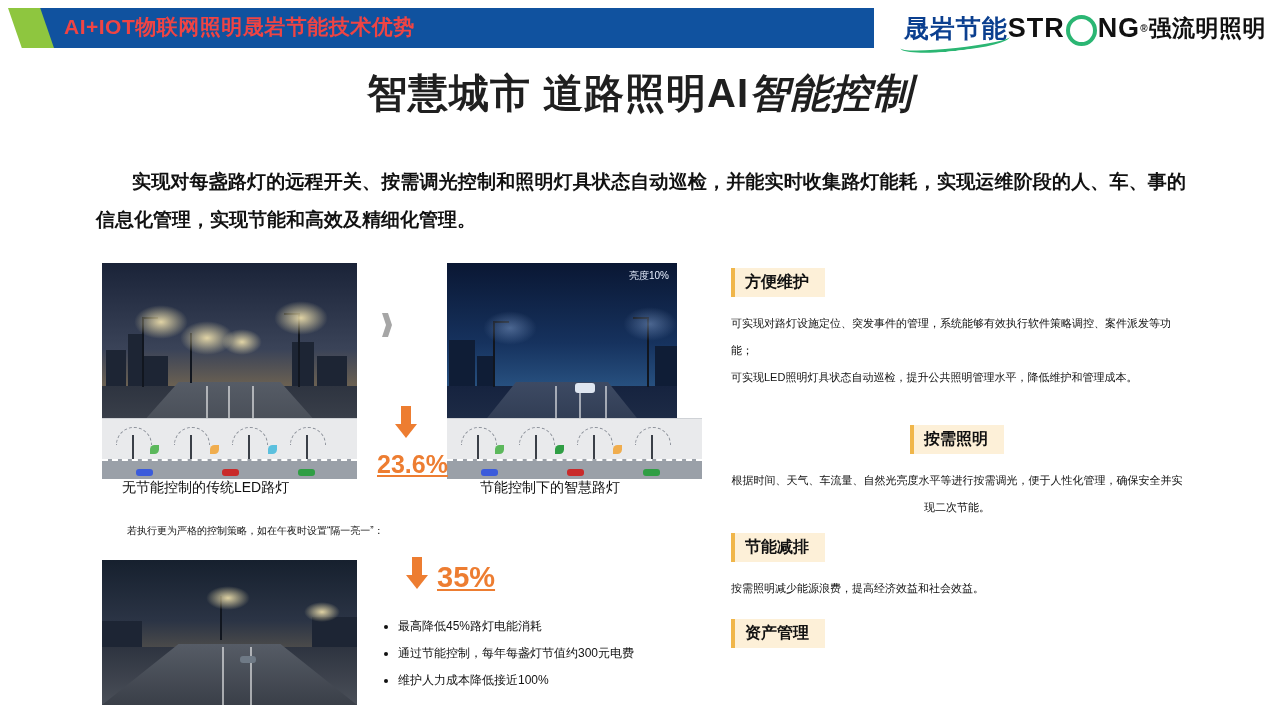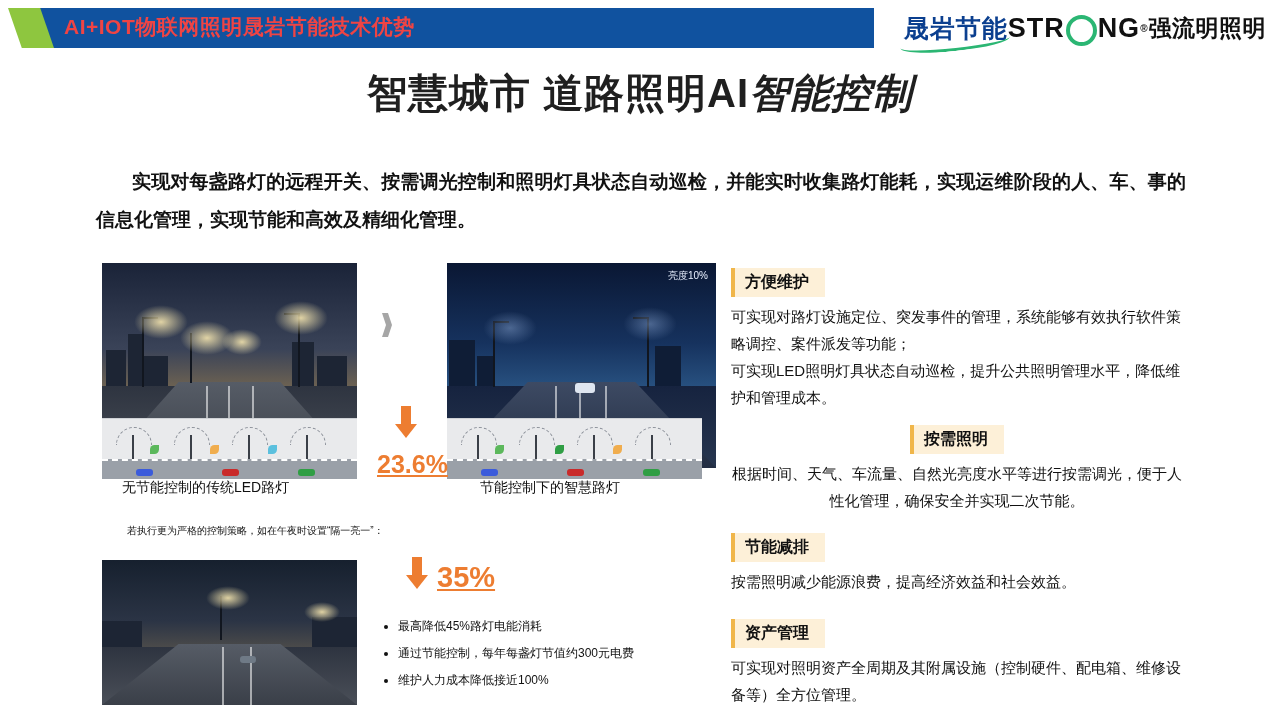--- a/index.html
+++ b/index.html
@@ -132,21 +132,21 @@
   .img-a {
     position: absolute;
     left: 102px; top: 263px;
     width: 255px; height: 205px;
     overflow: hidden;
     background: #0b0f1a;
   }
   .img-b {
     position: absolute;
     left: 447px; top: 263px;
-    width: 269px; height: 205px;
+    width: 230px; height: 205px;
     overflow: hidden;
     background: #050a16;
   }
   .img-c {
     position: absolute;
     left: 102px; top: 560px;
     width: 255px; height: 145px;
     overflow: hidden;
     background: #0a0d14;
   }
@@ -285,24 +285,24 @@
   .rc-head {
     display: inline-block;
     background: #fdf0d8;
     border-left: 4px solid #f0b64a;
     padding: 4px 16px 4px 10px;
     font-size: 16px;
     font-weight: bold;
     color: #111111;
   }
   .rc-body {
-    font-size: 15px;
+    font-size: 11px;
     line-height: 27px;
     color: #111111;
-    margin-top: 6px;
+    margin-top: 13px;
   }
   .sec-1 { top: 268px; }
   .sec-2 { top: 425px; text-align: center; }
   .sec-3 { top: 533px; }
   .sec-4 { top: 619px; }
 </style>
 </head>
 <body>
 
 <div class="header">
@@ -467,16 +467,13 @@
 
 <div class="rc sec-3" style="position:absolute;">
   <div class="rc-head">节能减排</div>
   <div class="rc-body">
     <div>按需照明减少能源浪费，提高经济效益和社会效益。</div>
   </div>
 </div>
 
 <div class="rc sec-4" style="position:absolute;">
   <div class="rc-head">资产管理</div>
-  <div class="rc-body">
-    <div>可实现对照明资产全周期及其附属设施（控制硬件、配电箱、维修设备等）全方位管理。</div>
-  </div>
 </div>
 
 </body></html>

